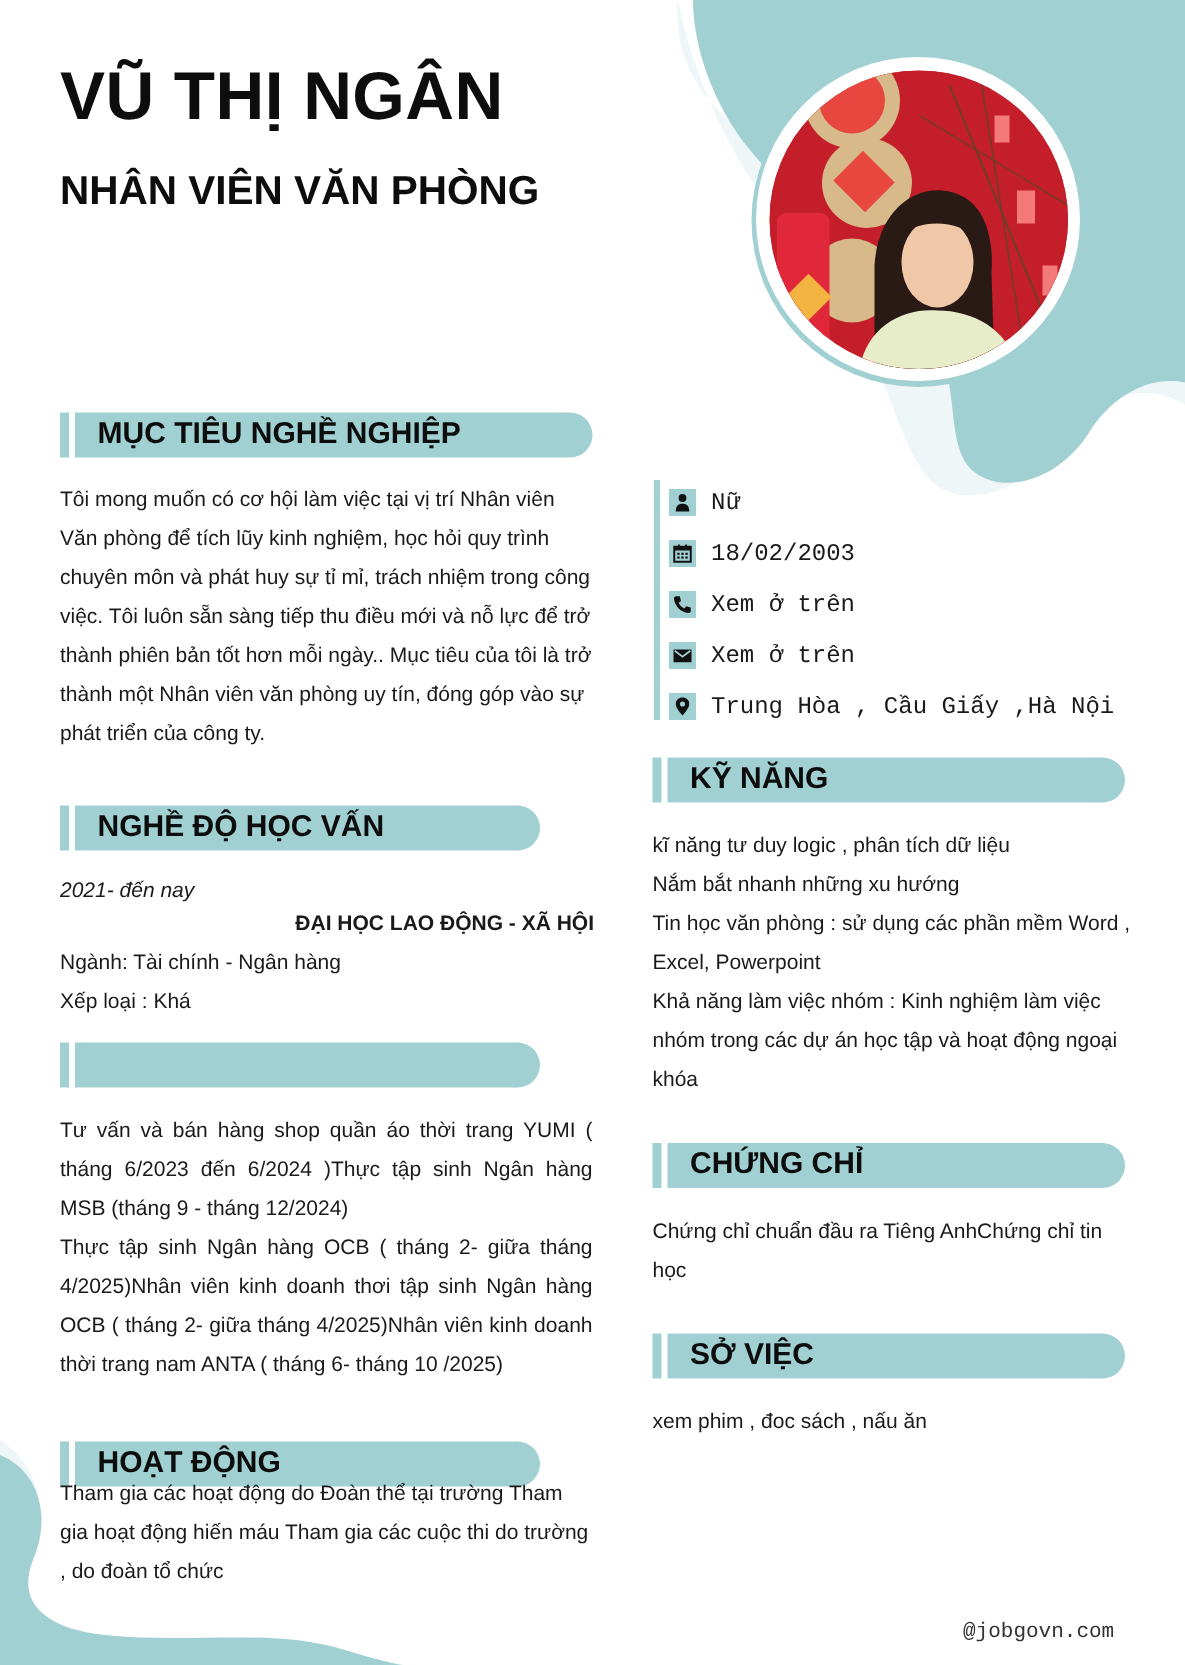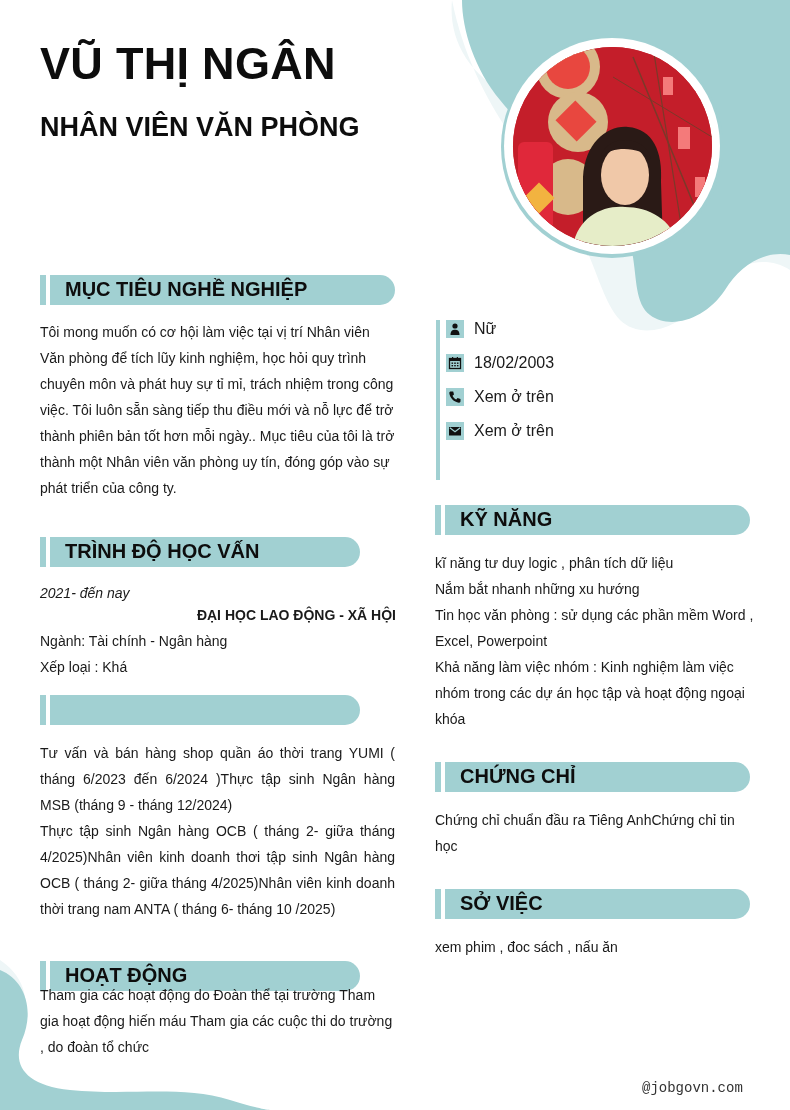--- a/index.html
+++ b/index.html
@@ -54,21 +54,21 @@
     }
     .justify { text-align: justify; }
 
     .contact {
       position: absolute; left: 436px; top: 320px; width: 300px; height: 160px; z-index: 2;
     }
     .contact .vline {
       position: absolute; left: 0; top: 0; width: 4px; height: 160px; background: #a1d0d2;
     }
     .contact-row {
-      position: absolute; left: 10px; height: 24px; display: flex; align-items: flex-start;
+      position: absolute; left: 10px; height: 24px; display: flex; align-items: flex-end; font-family: Liberation Mono, monospace;
     }
     .contact-row .icon {
       width: 18px; height: 18px; background: #a1d0d2; display: flex; align-items: center; justify-content: center;
     }
     .contact-row .icon svg { width: 14px; height: 14px; }
     .contact-row .text { margin-left: 10px; font-size: 16px; color: #1a1a1a; white-space: nowrap; }
 
     .edu-date { font-style: italic; }
     .edu-school { font-weight: 700; text-align: right; }
 
@@ -123,21 +123,21 @@
 <div class="sec-head" style="left:40px; top:275px; width:355px;">
   <div class="bar"></div>
   <div class="pill"></div>
   <div class="label">MỤC TIÊU NGHỀ NGHIỆP</div>
 </div>
 <div class="para" style="left:40px; top:319px; width:356px;">Tôi mong muốn có cơ hội làm việc tại vị trí Nhân viên Văn phòng để tích lũy kinh nghiệm, học hỏi quy trình chuyên môn và phát huy sự tỉ mỉ, trách nhiệm trong công việc. Tôi luôn sẵn sàng tiếp thu điều mới và nỗ lực để trở thành phiên bản tốt hơn mỗi ngày.. Mục tiêu của tôi là trở thành một Nhân viên văn phòng uy tín, đóng góp vào sự phát triển của công ty.</div>
 
 <div class="sec-head" style="left:40px; top:537px; width:320px;">
   <div class="bar"></div>
   <div class="pill"></div>
-  <div class="label">TRÌNH ĐỘ HỌC VẤN</div>
+  <div class="label">NGHỀ ĐỘ HỌC VẤN</div>
 </div>
 <div class="para edu-date" style="left:40px; top:580px; width:356px;">2021- đến nay</div>
 <div class="para edu-school" style="left:40px; top:602px; width:356px;">ĐẠI HỌC LAO ĐỘNG - XÃ HỘI</div>
 <div class="para" style="left:40px; top:628px; width:356px;">Ngành: Tài chính - Ngân hàng</div>
 <div class="para" style="left:40px; top:654px; width:356px;">Xếp loại : Khá</div>
 
 <div class="sec-head" style="left:40px; top:695px; width:320px;">
   <div class="bar"></div>
   <div class="pill"></div>
 </div>
@@ -189,20 +189,29 @@
   </div>
   <div class="contact-row" style="top:102px;">
     <span class="icon">
       <svg viewBox="0 0 14 14">
           <rect x="1" y="3" width="12" height="8.5" fill="#111"></rect>
           <path d="M1.8 3.8 L7 7.8 L12.2 3.8" fill="none" stroke="#a1d0d2" stroke-width="1.2"></path>
         </svg>
     </span>
     <span class="text">Xem ở trên</span>
   </div>
+  <div class="contact-row" style="top:136px;">
+    <span class="icon">
+      <svg viewBox="0 0 14 14">
+          <path d="M7 13 C7 13 2.5 8.2 2.5 5.3 C2.5 2.8 4.5 1 7 1 C9.5 1 11.5 2.8 11.5 5.3 C11.5 8.2 7 13 7 13 Z" fill="#111"></path>
+          <circle cx="7" cy="5.3" r="1.7" fill="#a1d0d2"></circle>
+        </svg>
+    </span>
+    <span class="text">Trung Hòa , Cầu Giấy ,Hà Nội</span>
+  </div>
 </div>
 
 <div class="sec-head" style="left:435px; top:505px; width:315px;">
   <div class="bar"></div>
   <div class="pill"></div>
   <div class="label">KỸ NĂNG</div>
 </div>
 <div class="para" style="left:435px; top:550px; width:320px;">kĩ năng tư duy logic , phân tích dữ liệu</div>
 <div class="para" style="left:435px; top:576px; width:320px;">Nắm bắt nhanh những xu hướng</div>
 <div class="para" style="left:435px; top:602px; width:320px;">Tin học văn phòng : sử dụng các phần mềm Word , Excel, Powerpoint</div>

